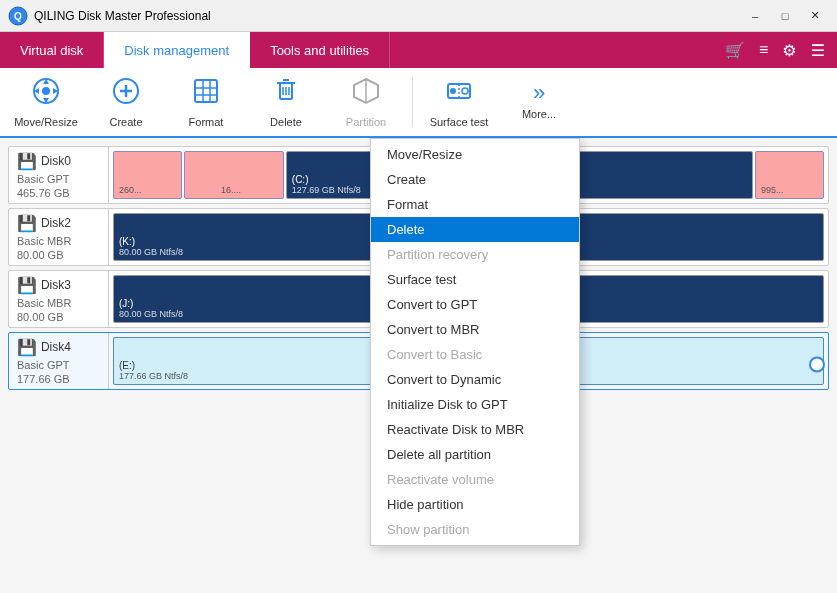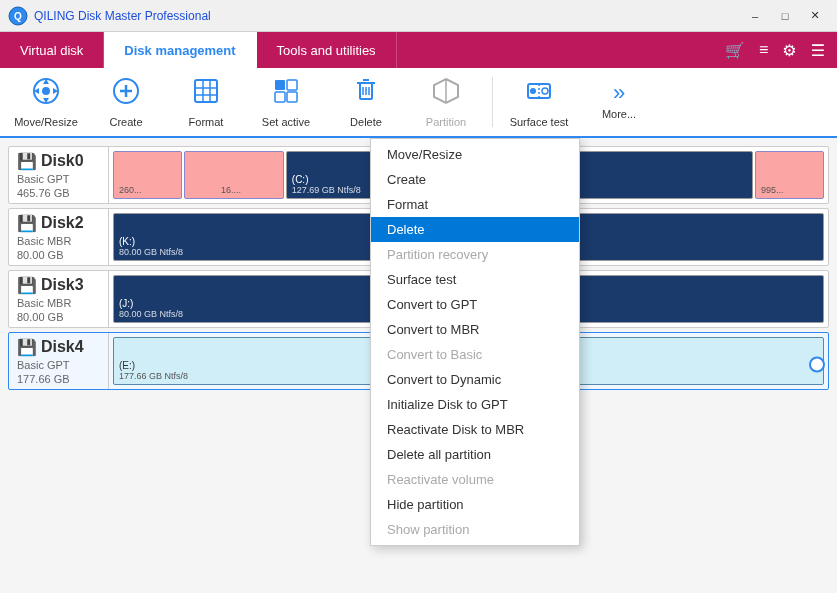--- a/index.html
+++ b/index.html
@@ -22,21 +22,21 @@
       padding: 0 8px;
       border-bottom: 1px solid #d0d0d0;
     }
     .titlebar-icon {
       width: 20px;
       height: 20px;
       margin-right: 6px;
     }
     .titlebar-title {
       font-size: 12px;
-      color: #1d4ed8;
+      color: #000000;
       flex: 1;
     }
     .titlebar-controls {
       display: flex;
       gap: 2px;
     }
     .titlebar-btn {
       width: 28px;
       height: 20px;
       border: none;
@@ -58,21 +58,21 @@
     .tab {
       padding: 0 20px;
       display: flex;
       align-items: center;
       color: white;
       cursor: pointer;
       font-size: 13px;
       border-right: 1px solid rgba(255,255,255,0.2);
       white-space: nowrap;
     }
-    .tab.active { background: white; color: #2d89ef; font-weight: 700; }
+    .tab.active { background: white; color: #2d89ef; font-weight: 400; }
     .tab-icons {
       margin-left: auto;
       display: flex;
       align-items: center;
       padding: 0 8px;
       gap: 6px;
     }
     .tab-icon-btn {
       color: white;
       font-size: 16px;
@@ -155,22 +155,22 @@
     .disk-name-row {
       display: flex;
       align-items: center;
       gap: 4px;
     }
     .disk-icon {
       font-size: 16px;
       color: #666;
     }
     .disk-name {
-      font-weight: bold;
-      font-size: 16px;
+      font-weight: normal;
+      font-size: 12px;
       color: #333;
     }
     .disk-type {
       font-size: 11px;
       color: #666;
     }
     .disk-size {
       font-size: 11px;
       color: #666;
     }
@@ -298,31 +298,20 @@
         <rect x="5" y="5" width="22" height="22" rx="2" fill="none" stroke="#2d89ef" stroke-width="2"></rect>
         <line x1="5" y1="13" x2="27" y2="13" stroke="#2d89ef" stroke-width="1.5"></line>
         <line x1="5" y1="20" x2="27" y2="20" stroke="#2d89ef" stroke-width="1.5"></line>
         <line x1="13" y1="5" x2="13" y2="27" stroke="#2d89ef" stroke-width="1.5"></line>
         <line x1="20" y1="5" x2="20" y2="27" stroke="#2d89ef" stroke-width="1.5"></line>
       </svg>
     </span>
     <span class="toolbar-item-label">Format</span>
   </div>
 
-  <div class="toolbar-item">
-    <span class="toolbar-item-icon">
-      <svg width="32" height="32" viewBox="0 0 32 32">
-        <rect x="5" y="5" width="10" height="10" rx="1" fill="#2d89ef"></rect>
-        <rect x="17" y="5" width="10" height="10" rx="1" fill="none" stroke="#2d89ef" stroke-width="1.5"></rect>
-        <rect x="5" y="17" width="10" height="10" rx="1" fill="none" stroke="#2d89ef" stroke-width="1.5"></rect>
-        <rect x="17" y="17" width="10" height="10" rx="1" fill="none" stroke="#2d89ef" stroke-width="1.5"></rect>
-      </svg>
-    </span>
-    <span class="toolbar-item-label">Set active</span>
-  </div>
 
   <div class="toolbar-item">
     <span class="toolbar-item-icon">
       <svg width="32" height="32" viewBox="0 0 32 32">
         <rect x="10" y="8" width="12" height="16" rx="1" fill="none" stroke="#2d89ef" stroke-width="2"></rect>
         <line x1="7" y1="8" x2="25" y2="8" stroke="#2d89ef" stroke-width="2"></line>
         <line x1="13" y1="5" x2="19" y2="5" stroke="#2d89ef" stroke-width="2"></line>
         <line x1="13" y1="12" x2="13" y2="20" stroke="#2d89ef" stroke-width="1.5"></line>
         <line x1="16" y1="12" x2="16" y2="20" stroke="#2d89ef" stroke-width="1.5"></line>
         <line x1="19" y1="12" x2="19" y2="20" stroke="#2d89ef" stroke-width="1.5"></line>

